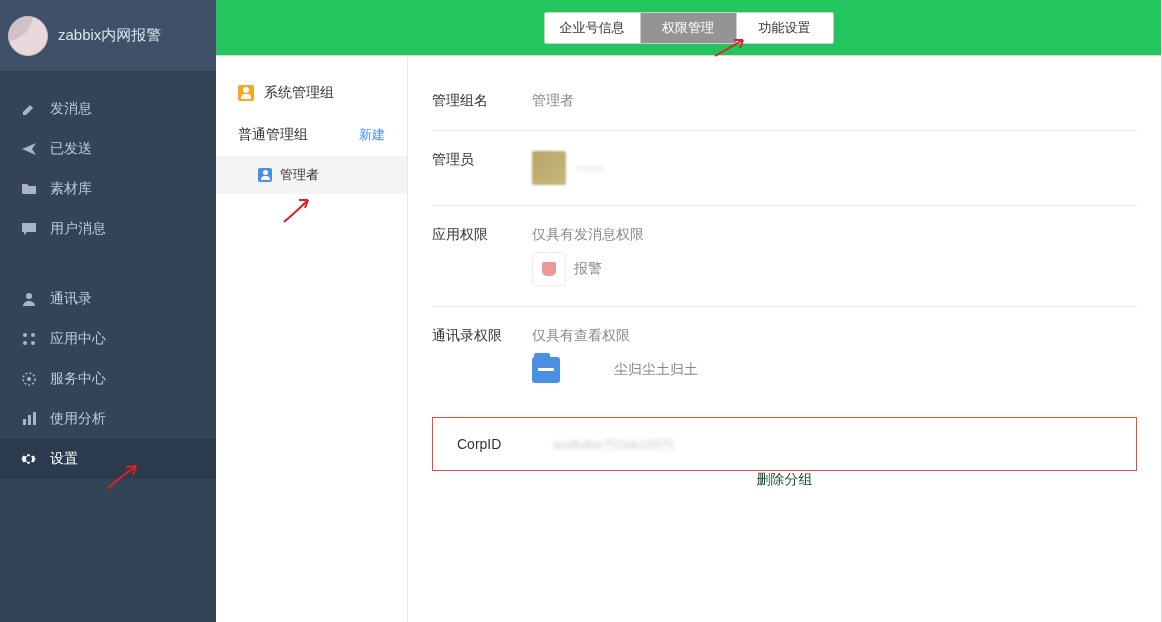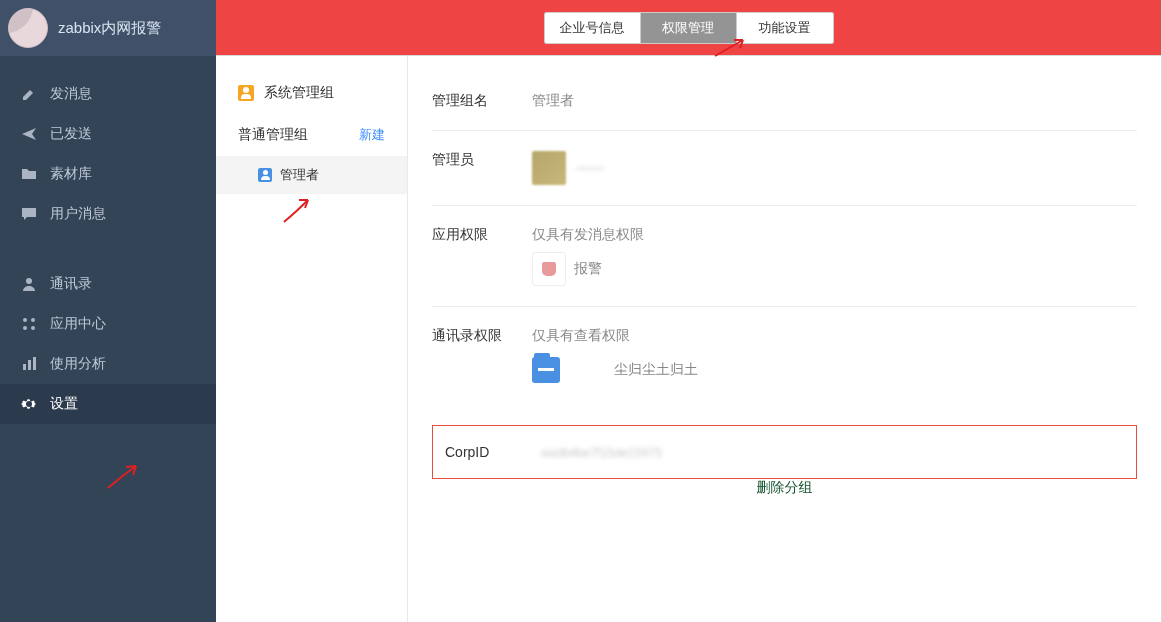--- a/index.html
+++ b/index.html
@@ -1,21 +1,21 @@
 <!DOCTYPE html>
 <html><head>
 <meta charset="utf-8">
 <style>
   * { box-sizing: border-box; margin: 0; padding: 0; }
   html, body { width: 1162px; height: 622px; font-family: "Microsoft YaHei", Arial, sans-serif; font-size: 14px; color: #333; }
   body { display: flex; background: #fff; }
 
   
   .sidebar { width: 216px; background: #344457; color: #c8d2df; display: flex; flex-direction: column; height: 622px; }
-  .app-header { height: 56px; display: flex; align-items: center; padding-left: 8px; background: #405069; color: #d9e3ef; }
+  .app-header { height: 71px; display: flex; align-items: center; padding-left: 8px; background: #405069; color: #d9e3ef; }
   .avatar-circle {
     width: 40px; height: 40px; border-radius: 50%; background: #e8d7db;
     margin-right: 10px; position: relative; overflow: hidden;
     border: 1px solid #cdbfc3;
   }
   .avatar-circle::after {
     content: ""; position: absolute; width: 54px; height: 54px; border-radius: 50%;
     background: #d0c1c6; left: -30px; top: -30px;
   }
   .app-title { font-size: 15px; }
@@ -25,21 +25,21 @@
     cursor: pointer; color: #bfcadb; font-size: 14px;
   }
   .side-item.active { background: #2b3a4c; color: #fff; }
   .side-item .icon { width: 18px; display: inline-flex; justify-content: center; margin-right: 12px; }
   .side-item svg { width: 16px; height: 16px; fill: #aab4c3; }
   .side-item.active svg { fill: #fff; }
   .sidebar-sep { height: 12px; }
 
   
   .main { flex: 1; display: flex; flex-direction: column; height: 622px; border-right: 1px solid #d9d9d9; }
-  .topbar { height: 56px; background: #ef4444; border-bottom: 1px solid #d9d9d9; display: flex; justify-content: center; align-items: center; position: relative; }
+  .topbar { height: 56px; background: #22c55e; border-bottom: 1px solid #d9d9d9; display: flex; justify-content: center; align-items: center; position: relative; }
   .tabs { display: flex; border: 1px solid #ccc; border-radius: 2px; overflow: hidden; }
   .tab {
     width: 96px; height: 30px; display: flex; align-items: center; justify-content: center;
     font-size: 13px; background: #fff; border-right: 1px solid #ccc; cursor: pointer;
   }
   .tab:last-child { border-right: none; }
   .tab.active { background: #949494; color: #fff; }
 
   
   .content { flex: 1; display: flex; }
@@ -91,21 +91,21 @@
     display: flex; align-items: center; justify-content: center; margin-right: 8px; position: relative;
   }
   .alarm-icon { width: 14px; height: 14px; background: #e89a9a; border-radius: 2px 2px 5px 5px; }
   .contact-item { display: flex; align-items: center; margin-top: 12px; }
   .folder-icon {
     width: 28px; height: 26px; background: #4a90e2; border-radius: 3px; position: relative; margin-right: 10px;
   }
   .folder-icon::before { content: ""; position: absolute; width: 16px; height: 3px; background: #fff; top: 11px; left: 6px; }
   .folder-icon::after { content: ""; position: absolute; width: 16px; height: 5px; background: #4a90e2; border-radius: 2px 2px 0 0; top: -4px; left: 2px; }
 
-  .danger-box { border: 1px solid #e74c3c; padding: 0 12px; margin-top: 22px; }
+  .danger-box { border: 1px solid #e74c3c; padding: 0 24px; margin-top: 14px; }
   .danger-row { display: flex; padding: 18px 0; font-size: 14px; align-items: center; }
   .danger-row + .danger-row { border-top: 1px solid #ececec; }
   .danger-label { width: 96px; color: #333; }
   .danger-value { flex: 1; color: #ccc; filter: blur(2px); letter-spacing: -0.4px; font-size: 13px; white-space: nowrap; overflow: hidden; }
 
   .delete-link { text-align: center; color: #14532d; font-size: 14px; cursor: pointer; }
 
   
   .red-arrow { position: absolute; pointer-events: none; }
   .red-arrow svg { width: 100%; height: 100%; }
@@ -169,20 +169,29 @@
     <div class="side-item">
       <span class="icon">
         <svg viewBox="0 0 16 16">
             <circle cx="4" cy="4" r="2"></circle>
             <circle cx="12" cy="4" r="2"></circle>
             <circle cx="4" cy="12" r="2"></circle>
             <circle cx="12" cy="12" r="2"></circle>
           </svg>
       </span>
       <span>应用中心</span>
+    </div>
+    <div class="side-item">
+      <span class="icon">
+        <svg viewBox="0 0 16 16">
+            <circle cx="8" cy="8" r="6" fill="none" stroke="#aab4c3" stroke-width="1.5" stroke-dasharray="2 2"></circle>
+            <circle cx="8" cy="8" r="2"></circle>
+          </svg>
+      </span>
+      <span>服务中心</span>
     </div>
     <div class="side-item">
       <span class="icon">
         <svg viewBox="0 0 16 16">
             <rect x="2" y="8" width="3" height="6"></rect>
             <rect x="7" y="4" width="3" height="10"></rect>
             <rect x="12" y="1" width="3" height="13"></rect>
           </svg>
       </span>
       <span>使用分析</span>

